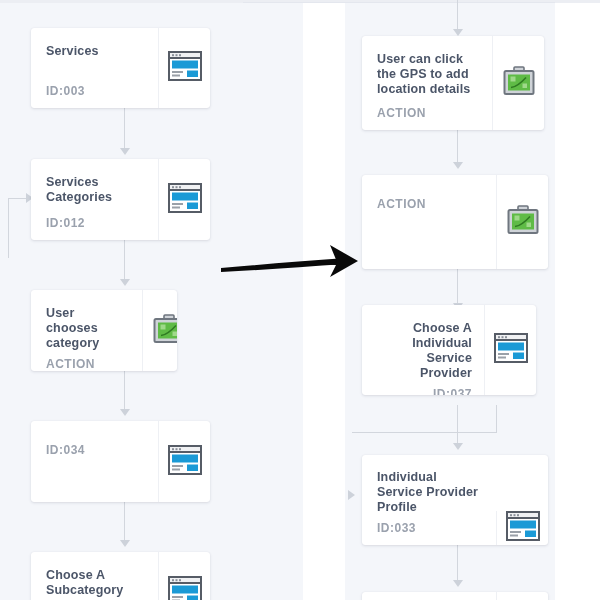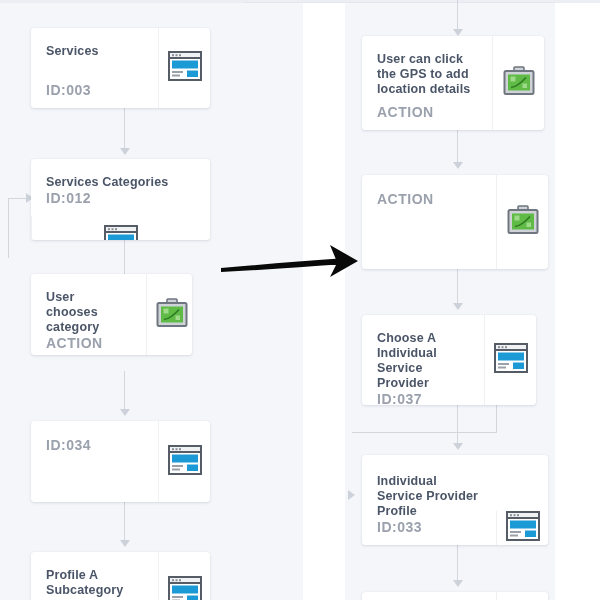--- a/index.html
+++ b/index.html
@@ -34,24 +34,25 @@
     display: flex; flex-direction: column; justify-content: space-between;
   }
   .card-title {
     font-size: 12.5px;
     line-height: 15px;
     font-weight: bold;
     color: #4b5568;
     letter-spacing: 0.15px;
   }
   .card-meta {
-    font-size: 14px;
+    font-size: 12px;
     color: #9aa1ad;
     letter-spacing: 0.5px;
     font-weight: bold;
+    margin-top: 6px;
   }
   .card-right {
     flex: 0 0 52px;
     border-left: 1px solid #eef0f4;
     display: flex; align-items: center; justify-content: center;
   }
 
   
   .ico { display: block; }
 
@@ -135,21 +136,21 @@
           <rect x="11" y="3.2" width="2" height="2" fill="#8a9099"></rect>
           <rect x="4" y="9.5" width="26" height="8" fill="#1b9ad6"></rect>
           <rect x="4" y="20" width="11" height="2" fill="#9aa0a8"></rect>
           <rect x="4" y="23.5" width="8" height="2" fill="#9aa0a8"></rect>
           <rect x="19" y="19.5" width="11" height="6.5" fill="#1b9ad6"></rect>
         </svg>
       </span>
     </div>
   </div>
 
-  <div class="card" style="left:31px; top:159px; width:179px; height:81px;flex-direction:column;">
+  <div class="card" style="left:31px; top:159px; width:179px; height:81px;">
     <div class="card-left">
       <div class="card-title">Services Categories</div>
       <div class="card-meta">ID:012</div>
     </div>
     <div class="card-right">
       <span class="ico">
         <svg width="34" height="30" viewBox="0 0 34 30">
           <rect x="1" y="1" width="32" height="28" fill="#fff" stroke="#565c66" stroke-width="2"></rect>
           <rect x="1" y="1" width="32" height="6" fill="#f0f1f3" stroke="#565c66" stroke-width="2"></rect>
           <rect x="4" y="3.2" width="2" height="2" fill="#8a9099"></rect>
@@ -157,21 +158,21 @@
           <rect x="11" y="3.2" width="2" height="2" fill="#8a9099"></rect>
           <rect x="4" y="9.5" width="26" height="8" fill="#1b9ad6"></rect>
           <rect x="4" y="20" width="11" height="2" fill="#9aa0a8"></rect>
           <rect x="4" y="23.5" width="8" height="2" fill="#9aa0a8"></rect>
           <rect x="19" y="19.5" width="11" height="6.5" fill="#1b9ad6"></rect>
         </svg>
       </span>
     </div>
   </div>
 
-  <div class="card" style="left:31px; top:274px; width:161px; height:81px;gap:31px;">
+  <div class="card" style="left:31px; top:290px; width:146px; height:81px;gap:31px;">
     <div class="card-left">
       <div class="card-title">User chooses category</div>
       <div class="card-meta">ACTION</div>
     </div>
     <div class="card-right">
       <span class="ico">
         <svg width="32" height="30" viewBox="0 0 32 30">
           <rect x="11" y="1" width="10" height="5" rx="1" fill="#cfd3d8" stroke="#6f767f" stroke-width="1.6"></rect>
           <rect x="1.5" y="5" width="29" height="23" rx="1.5" fill="#cfd3d8" stroke="#6f767f" stroke-width="2"></rect>
           <rect x="5" y="8.5" width="22" height="16" fill="#5fbb46"></rect>
@@ -199,21 +200,21 @@
           <rect x="4" y="20" width="11" height="2" fill="#9aa0a8"></rect>
           <rect x="4" y="23.5" width="8" height="2" fill="#9aa0a8"></rect>
           <rect x="19" y="19.5" width="11" height="6.5" fill="#1b9ad6"></rect>
         </svg>
       </span>
     </div>
   </div>
 
   <div class="card" style="left:31px; top:552px; width:179px; height:81px;">
     <div class="card-left">
-      <div class="card-title">Profile A Subcategory</div>
+      <div class="card-title">Choose A Subcategory</div>
       <div class="card-meta"></div>
     </div>
     <div class="card-right">
       <span class="ico">
         <svg width="34" height="30" viewBox="0 0 34 30">
           <rect x="1" y="1" width="32" height="28" fill="#fff" stroke="#565c66" stroke-width="2"></rect>
           <rect x="1" y="1" width="32" height="6" fill="#f0f1f3" stroke="#565c66" stroke-width="2"></rect>
           <rect x="4" y="3.2" width="2" height="2" fill="#8a9099"></rect>
           <rect x="7.5" y="3.2" width="2" height="2" fill="#8a9099"></rect>
           <rect x="11" y="3.2" width="2" height="2" fill="#8a9099"></rect>
@@ -256,21 +257,21 @@
           <rect x="1.5" y="5" width="29" height="23" rx="1.5" fill="#cfd3d8" stroke="#6f767f" stroke-width="2"></rect>
           <rect x="5" y="8.5" width="22" height="16" fill="#5fbb46"></rect>
           <rect x="7.5" y="10.5" width="5" height="5" fill="#9fd98a"></rect>
           <path d="M8 21.5 C13 21 18 17 23 11.5" stroke="#2f7a22" stroke-width="1.6" fill="none"></path>
           <rect x="19.5" y="17.5" width="4.5" height="4.5" fill="#9fd98a"></rect>
         </svg>
       </span>
     </div>
   </div>
 
-  <div class="card" style="left:362px; top:315px; width:174px; height:90px;">
+  <div class="card" style="left:362px; top:305px; width:174px; height:90px;text-align:right;">
     <div class="card-left">
       <div class="card-title">Choose A Individual Service Provider</div>
       <div class="card-meta">ID:037</div>
     </div>
     <div class="card-right">
       <span class="ico">
         <svg width="34" height="30" viewBox="0 0 34 30">
           <rect x="1" y="1" width="32" height="28" fill="#fff" stroke="#565c66" stroke-width="2"></rect>
           <rect x="1" y="1" width="32" height="6" fill="#f0f1f3" stroke="#565c66" stroke-width="2"></rect>
           <rect x="4" y="3.2" width="2" height="2" fill="#8a9099"></rect>

